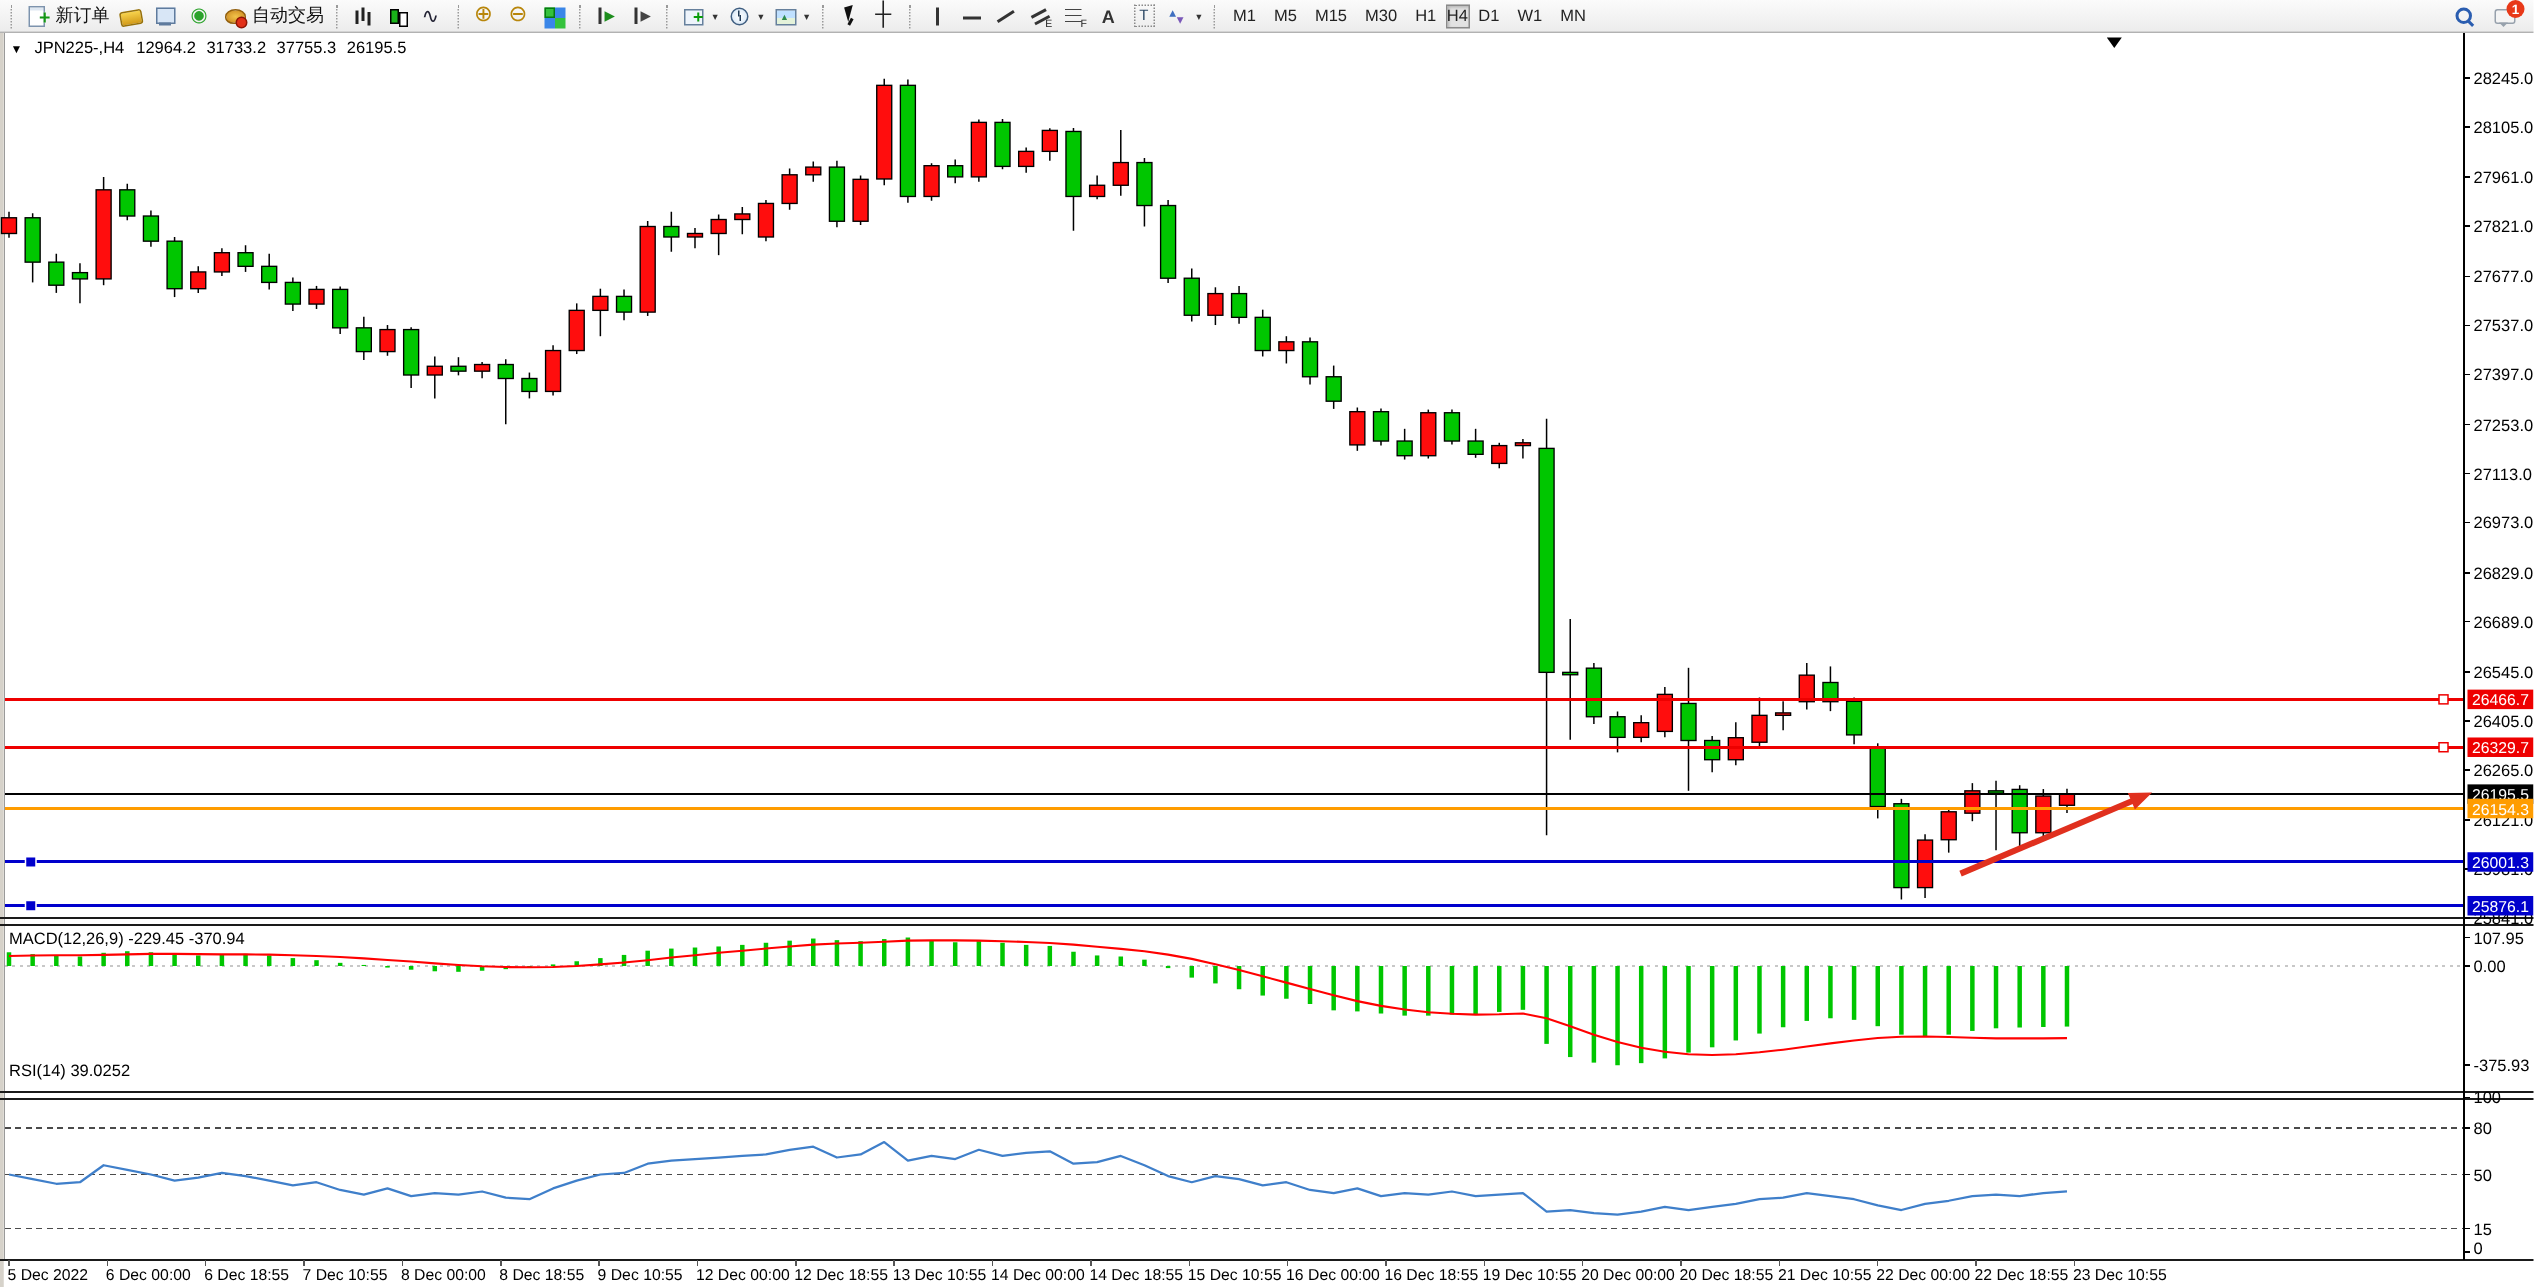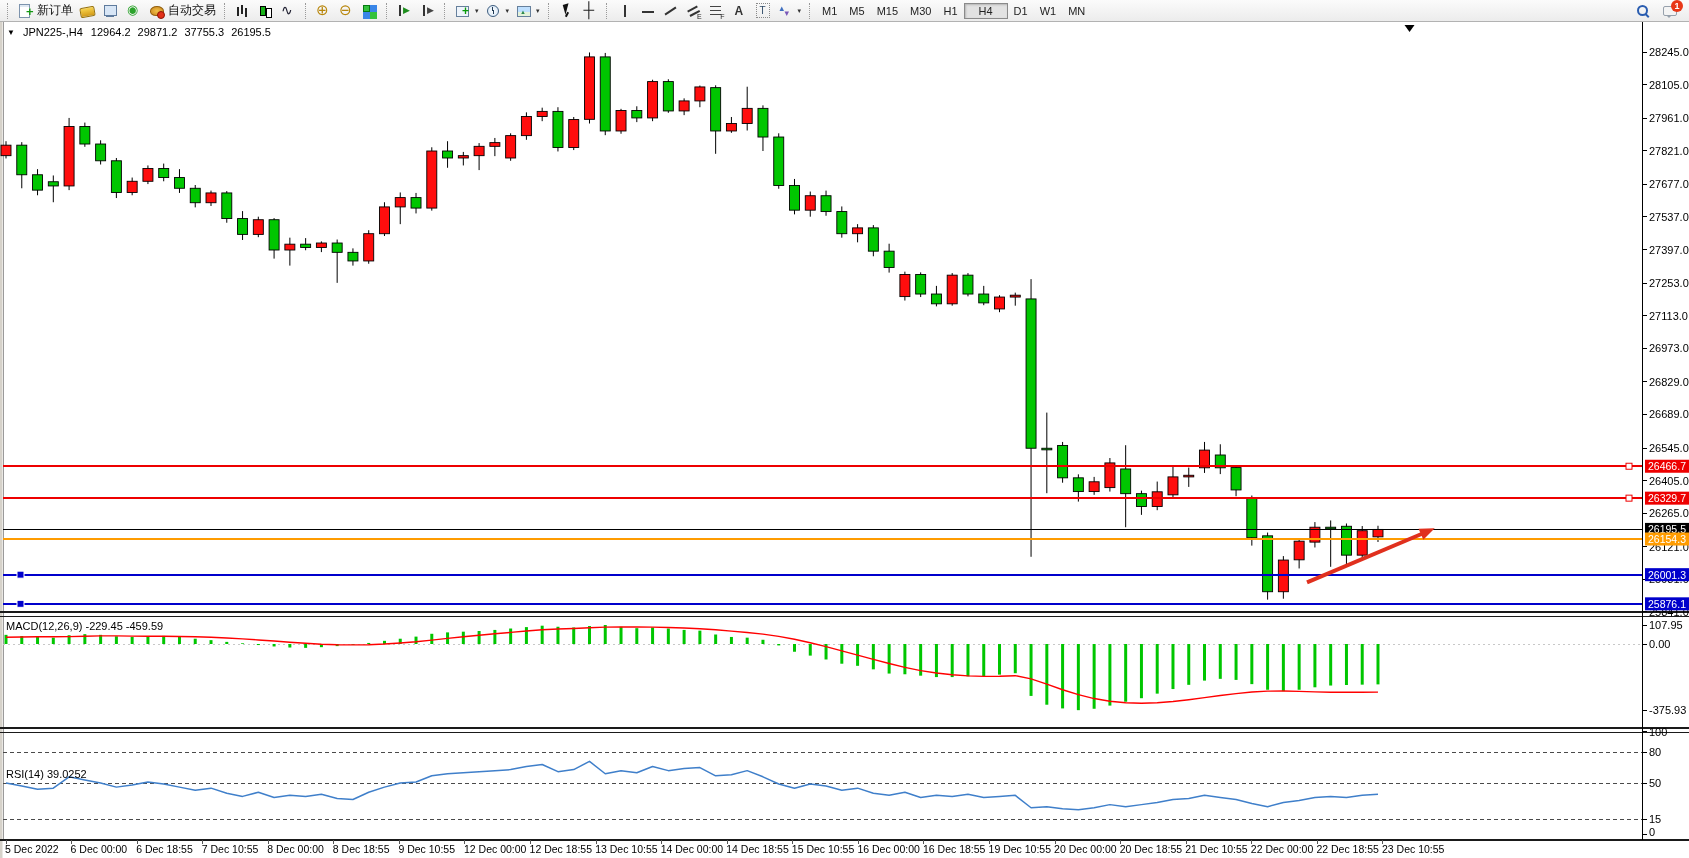--- a/index.html
+++ b/index.html
@@ -5,21 +5,21 @@
 html,body{margin:0;padding:0}
 body{width:1689px;height:858px;overflow:hidden;font-family:"Liberation Sans",sans-serif;background:#fff;position:relative}
 #toolbar{position:absolute;left:0;top:0;width:1689px;height:22px;background:linear-gradient(#fbfbfb,#ececec);border-bottom:1px solid #b2b2b2;display:flex;align-items:center;box-sizing:border-box;padding:0 2px}
 #tb-left,#tb-tf{display:flex;align-items:center}
 #tb-right{margin-left:auto;display:flex;align-items:center;gap:10px;padding-right:8px}
 .tbsep{width:1px;height:16px;border-left:1px dotted #9a9a9a;margin:0 5px}
 .tbtn{display:inline-flex;align-items:center;gap:3px;padding:1px 2px;border:1px solid transparent;font-size:12px;color:#111;white-space:nowrap}
 .tbtn .lbl{font-size:12px}
 .caret{font-size:7px;color:#333;margin-left:1px}
 .tf{font-size:11px;padding:2px 6px;color:#222}
-.tf.active{background:#e2e2e2;border:1px solid #8a8a8a;box-shadow:inset 1px 1px 2px #b5b5b5;padding:1px 14px}
+.tf.active{background:#e2e2e2;border:1px solid #8a8a8a;box-shadow:inset 1px 1px 2px #b5b5b5;padding:1px 0}
 
 .ic{position:relative;width:17px;height:16px;display:inline-block;vertical-align:middle;flex:0 0 17px}
 .ic::before,.ic::after{content:"";position:absolute}
 .ic-new-order::before{left:2px;top:1px;width:9px;height:12px;background:#fff;border:1px solid #7d93ad;box-shadow:inset 0 2px 0 #dfe8f2}
 .ic-new-order::after{content:"+";left:9px;top:3px;color:#149614;font-weight:bold;font-size:13px;line-height:11px;text-shadow:0 0 1px #fff}
 .ic-new-chart::before{left:1px;top:4px;width:13px;height:8px;background:linear-gradient(#f8d44e,#d29a18);border:1px solid #977109;border-radius:2px;transform:rotate(-10deg)}
 .ic-market-watch::before{left:2px;top:2px;width:11px;height:9px;background:#d8e6f6;border:1px solid #5f7b9d}
 .ic-market-watch::after{left:4px;top:12px;width:8px;height:2px;background:#5f7b9d}
 .ic-navigator::before{content:"◉";left:2px;top:-1px;color:#2ba32b;font-size:13px;line-height:16px}
 .ic-autotrading::before{left:2px;top:3px;width:12px;height:8px;background:radial-gradient(#f2c34a,#c8841c);border:1px solid #925f0d;border-radius:50% 50% 42% 42%}
@@ -61,21 +61,21 @@
 .ic-chat::before{left:1px;top:3px;width:12px;height:8px;background:#f4f4f4;border:1px solid #97a1ac;border-radius:2px}
 .ic-chat::after{left:4px;top:12px;border:3px solid transparent;border-top-color:#97a1ac}
 .badge{position:absolute;right:-4px;top:-3px;width:12px;height:12px;background:#e83818;border-radius:50%;color:#fff;font-size:9px;font-weight:bold;text-align:center;line-height:12px;font-style:normal}
 
 #chart-region{position:absolute;left:0;top:22px;width:1689px;height:836px;background:#fff}
 #chart-svg{position:absolute;left:0;top:0}
 #quote-header{position:absolute;left:7px;top:4px;font-size:11px;color:#000;display:flex;align-items:center;gap:8px;white-space:nowrap}
 #quote-header .qh-caret{font-size:8px;color:#000}
 #quote-header .qh-vals{display:flex;gap:7px}
 #macd-label{position:absolute;left:6px;top:598px;font-size:11px;color:#000}
-#rsi-label{position:absolute;left:6px;top:746px;font-size:11px;color:#000}
+#rsi-label{position:absolute;left:6px;top:686px;font-size:11px;color:#000}
 </style>
 </head>
 <body>
 
 <div id="toolbar">
   <div id="tb-left">
       <span class="tbsep"></span>
       <span class="tbtn">
         <span class="ic ic-new-order"></span>
         <span class="lbl">新订单</span>
@@ -600,20 +600,20 @@
         <text x="1316.3999999999999" y="853" font-family="Liberation Sans, sans-serif" font-size="10.5" fill="#000" text-anchor="start">22 Dec 18:55</text>
         <line x1="1382.9699999999998" y1="840" x2="1382.9699999999998" y2="844" stroke="#555" stroke-width="1" shape-rendering="crispEdges"></line>
         <text x="1381.9699999999998" y="853" font-family="Liberation Sans, sans-serif" font-size="10.5" fill="#000" text-anchor="start">23 Dec 10:55</text>
       </g>
     </svg>
   <div id="quote-header">
     <span class="qh-caret">▼</span>
     <span>JPN225-,H4</span>
     <span class="qh-vals">
         <span>12964.2</span>
-        <span>29871.2</span>
+        <span>31733.2</span>
         <span>37755.3</span>
         <span>26195.5</span>
       </span>
   </div>
-  <div id="macd-label">MACD(12,26,9) -229.45 -459.59</div>
+  <div id="macd-label">MACD(12,26,9) -229.45 -370.94</div>
   <div id="rsi-label">RSI(14) 39.0252</div>
 </div>
 
 </body></html>

